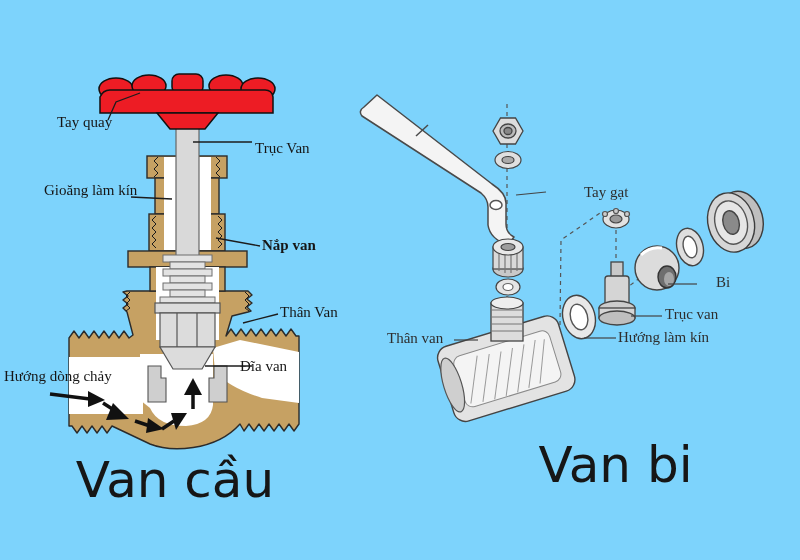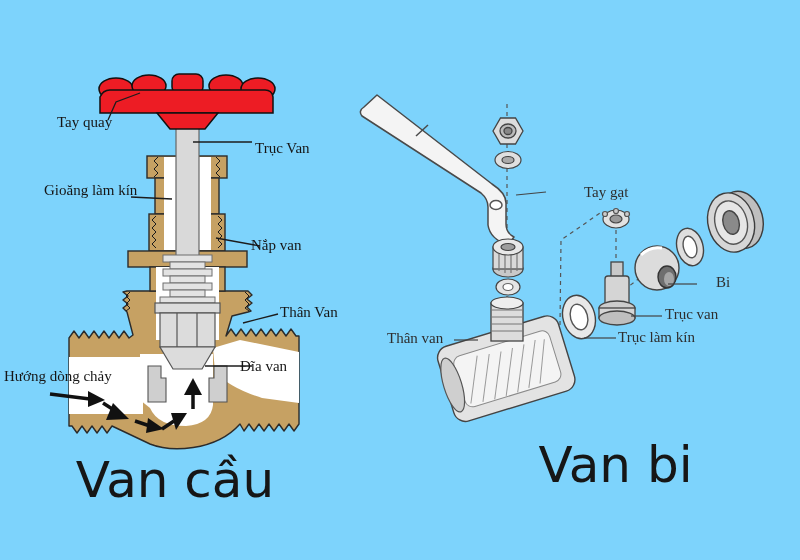--- a/index.html
+++ b/index.html
@@ -230,27 +230,27 @@
       <line x1="631" y1="316" x2="662" y2="316"></line>
       <line x1="584" y1="338" x2="616" y2="338"></line>
       <line x1="454" y1="340" x2="478" y2="340"></line>
     </g>
   </g>
 </svg>
 
 <span class="lbl" style="left:57px;top:114px;">Tay quay</span>
 <span class="lbl" style="left:255px;top:140px;">Trục Van</span>
 <span class="lbl" style="left:44px;top:182px;">Gioăng làm kín</span>
-<span class="lbl" style="left:251px;top:237px;">Nắp van</span>
+<span class="lbl" style="left:262px;top:237px;font-weight:bold;">Nắp van</span>
 <span class="lbl" style="left:280px;top:304px;">Thân Van</span>
 <span class="lbl" style="left:240px;top:358px;">Đĩa van</span>
 <span class="lbl" style="left:4px;top:368px;text-align:right;">Hướng dòng chảy</span>
 
 <span class="lbl soft" style="left:548px;top:184px;margin-left:36px;">Tay gạt</span>
 <span class="lbl soft" style="left:716px;top:274px;">Bi</span>
 <span class="lbl soft" style="left:665px;top:306px;">Trục van</span>
-<span class="lbl soft" style="left:618px;top:329px;">Trục làm kín</span>
+<span class="lbl soft" style="left:618px;top:329px;">Hướng làm kín</span>
 <span class="lbl soft" style="left:387px;top:330px;">Thân van</span>
 
 <div class="title" style="left:528px;top:436px;width:175px;">Van bi</div>
 <div class="title" style="left:55px;top:451px;width:240px;">Van cầu</div>
 
 </div>
 
 </body></html>

